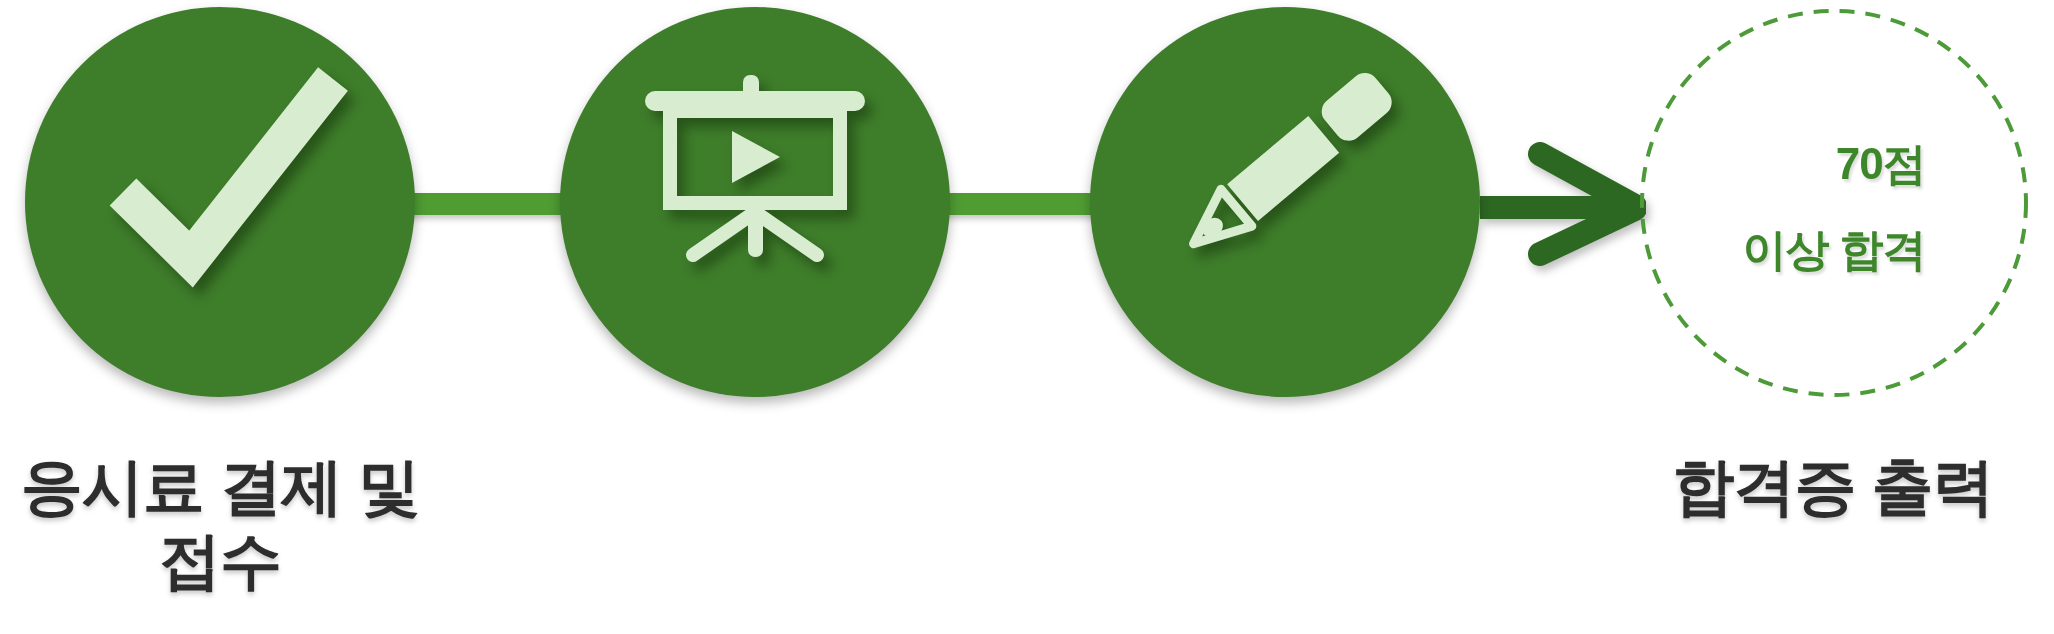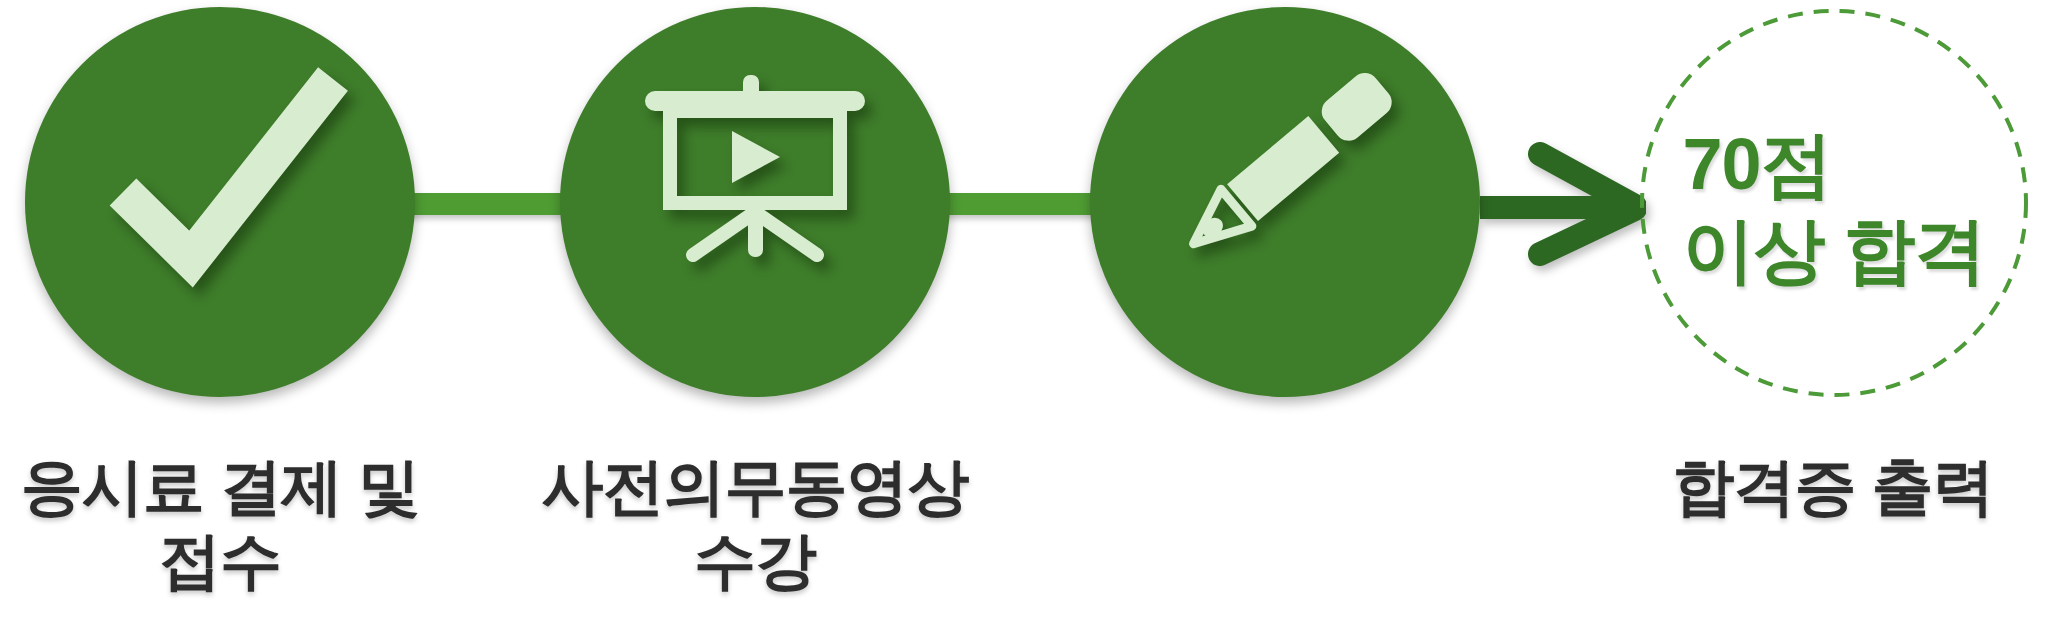--- a/index.html
+++ b/index.html
@@ -31,22 +31,22 @@
   .circle-3{left:1090px;}
   .icon-svg{position:absolute;left:0;top:0;overflow:visible;
     filter:drop-shadow(7px 9px 6px rgba(10,35,5,.45));}
   .arrow-svg{position:absolute;left:1470px;top:140px;z-index:1;
     filter:drop-shadow(3px 5px 4px rgba(0,0,0,.25));}
   .dashed-wrap{position:absolute;left:1638px;top:7px;width:392px;height:392px;z-index:2;}
   .dashed-wrap svg{position:absolute;left:0;top:0;}
   .badge{
     position:absolute;left:0;top:0;width:392px;height:392px;
     display:flex;align-items:center;justify-content:center;
-    text-align:left;white-space:pre-line;
-    font-size:72px;line-height:86px;font-weight:800;letter-spacing:-1px;
+    text-align:right;white-space:pre-line;
+    font-size:44px;line-height:86px;font-weight:800;letter-spacing:-1px;
     color:var(--badge-text,#3d872a);
     text-shadow:2px 3px 3px rgba(0,0,0,.14);
     padding-top:8px;box-sizing:border-box;
   }
   .label{
     position:absolute;top:450px;width:600px;
     text-align:center;white-space:pre-line;
     font-size:62px;line-height:74px;font-weight:700;letter-spacing:-1px;
     color:var(--label-text,#2d2d2d);
     text-shadow:0 3px 5px rgba(0,0,0,.22);
@@ -85,22 +85,20 @@
         <rect x="183" y="68" width="16" height="24" rx="7" stroke="none"></rect>
         <rect x="85" y="84" width="220" height="20" rx="10" stroke="none"></rect>
         <rect x="110" y="104" width="170" height="92" fill="none" stroke-width="14"></rect>
         <polygon points="172,124 172,176 220,150" stroke="none"></polygon>
         <rect x="188" y="196" width="15" height="54" rx="7" stroke="none"></rect>
         <path d="M195 205 L133 248" fill="none" stroke-width="14" stroke-linecap="round"></path>
         <path d="M195 205 L257 248" fill="none" stroke-width="14" stroke-linecap="round"></path>
       </g>
     </svg>
   </div>
-  <div class="label label-2">사전의무동영상
-수강</div>
 
   <div class="circle circle-3">
     <svg class="icon-svg" width="390" height="390" viewBox="0 0 390 390">
       <g transform="translate(102,238) rotate(-40)" style="fill:var(--icon-fill,#d8ecd0);stroke:var(--icon-fill,#d8ecd0)">
         <path d="M2 0 L58 -24 L58 24 Z" fill="none" stroke-width="9" stroke-linejoin="round"></path>
         <ellipse cx="27" cy="0" rx="11" ry="9" stroke="none"></ellipse>
         <rect x="66" y="-24" width="106" height="48" stroke="none"></rect>
         <rect x="182" y="-24" width="66" height="48" rx="14" stroke="none"></rect>
       </g>
     </svg>

